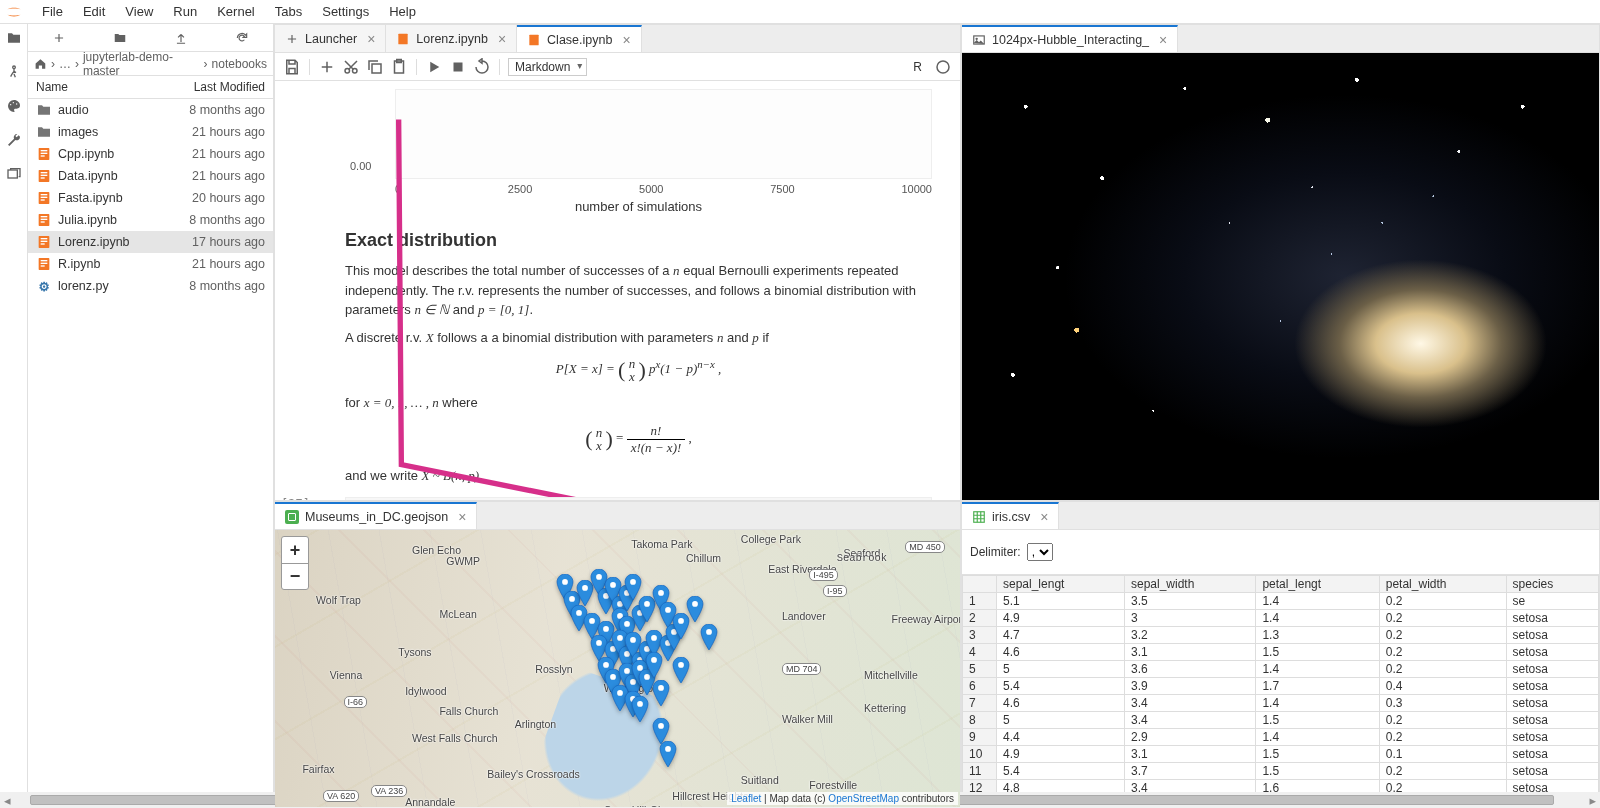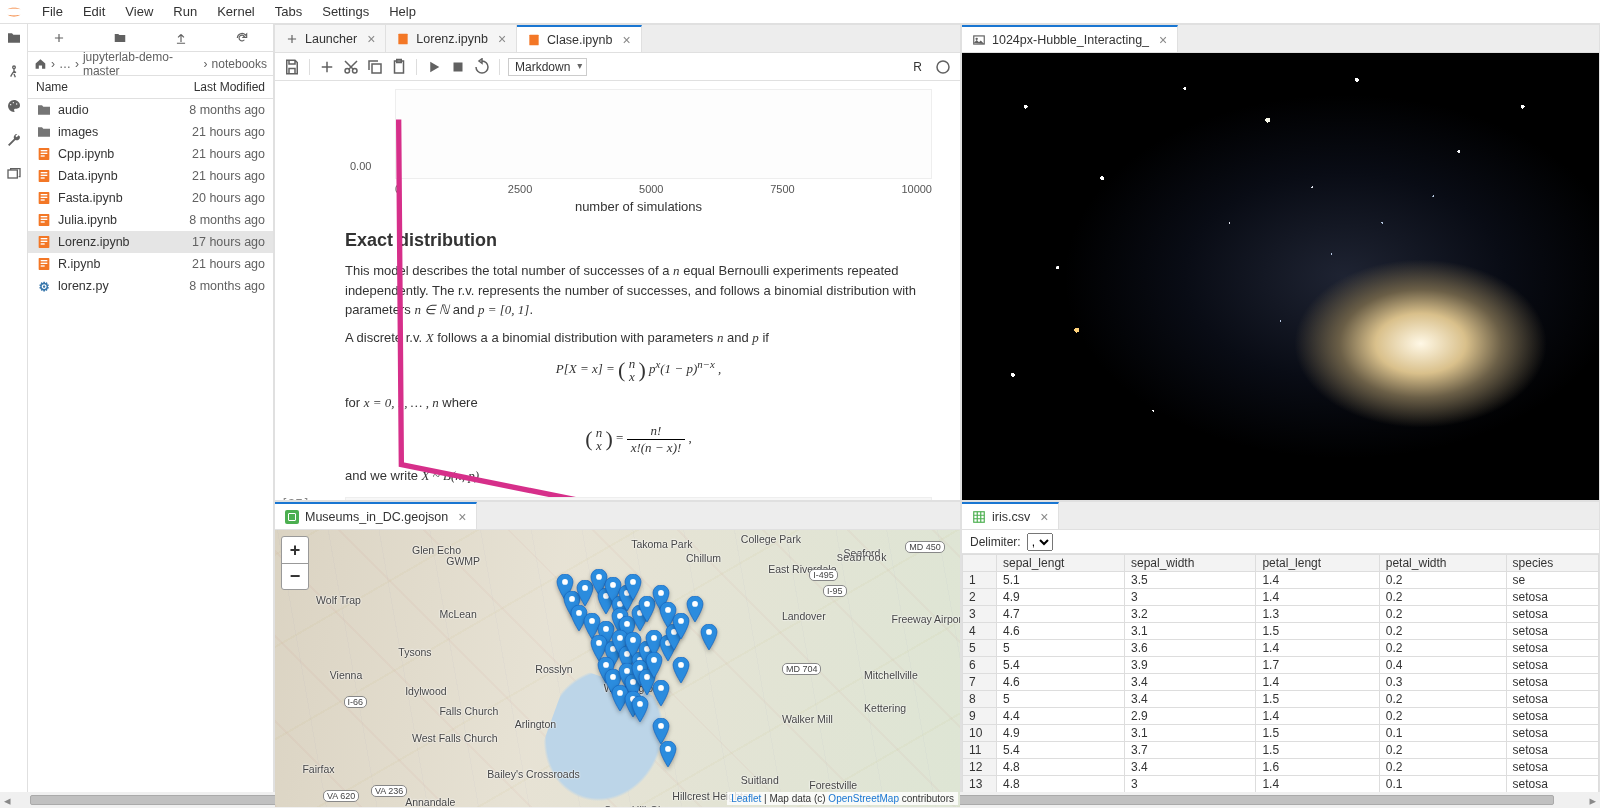--- a/index.html
+++ b/index.html
@@ -250,21 +250,21 @@
     background: rgba(255,255,255,0.8);
     font-size: 10px; padding:1px 4px; color:#333;
   }
   .map-attrib a { color:#1976d2; text-decoration:none;}
   .map-road-badge {
     position:absolute; font-size:9px; background:#fff; border:1px solid #888;
     border-radius:5px; padding:0 3px; color:#444;
   }
   
   .csvpanel .delimrow {
-    height: 24px; display:flex; align-items:center; gap:6px; padding:0 8px;
+    height: 45px; display:flex; align-items:center; gap:6px; padding:0 8px;
     border-bottom:1px solid var(--border);
     font-size:12px;
   }
   .csvpanel select { font-size:12px; }
   .csvtable-wrap { flex:1; overflow:auto;}
   .csvtable {
     border-collapse: collapse; font-size:12px; width:100%;
   }
   .csvtable th, .csvtable td {
     border:1px solid #ddd; padding: 1px 6px; text-align:left; white-space:nowrap;

